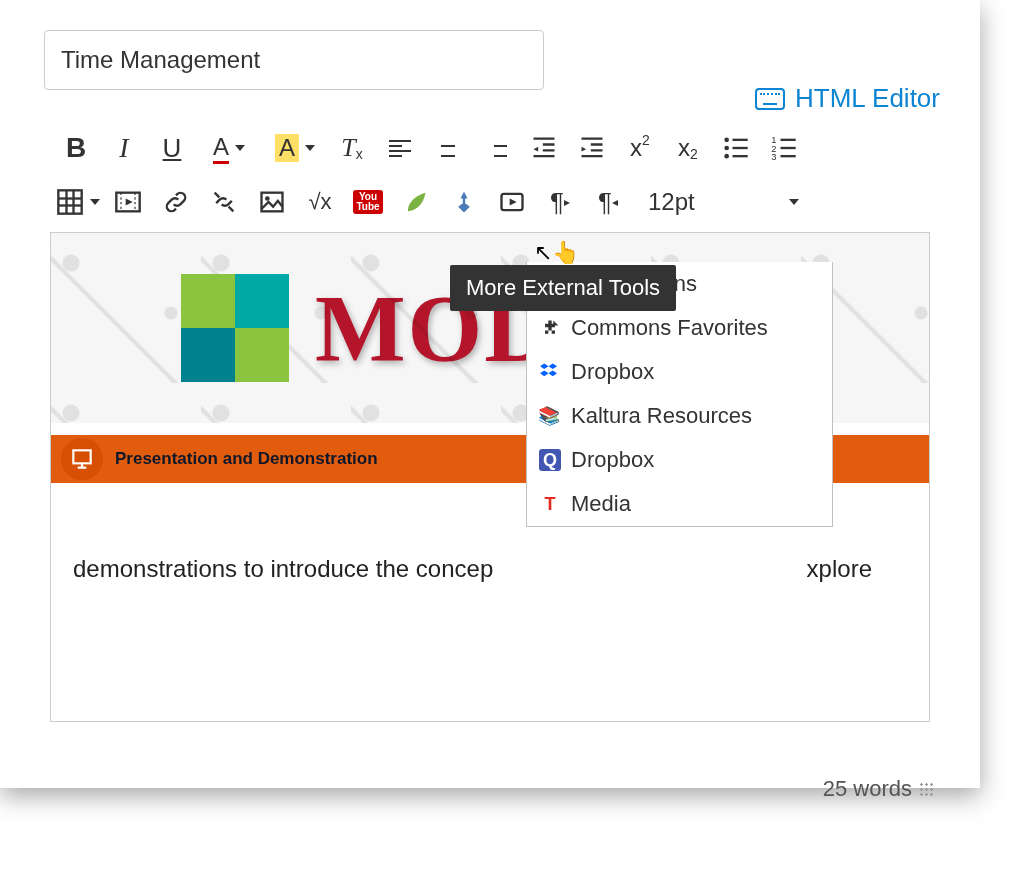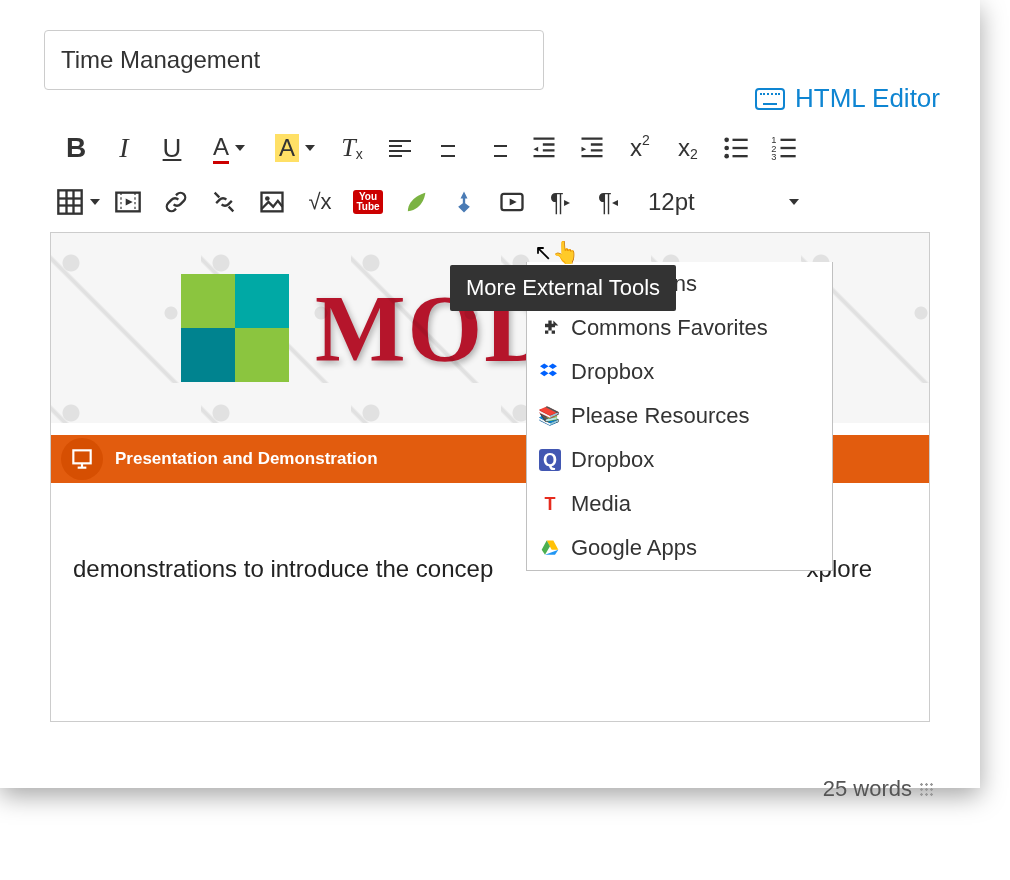--- a/index.html
+++ b/index.html
@@ -220,21 +220,21 @@
 .section-badge {
   width: 42px;
   height: 42px;
   background: #D64F02;
   border-radius: 50%;
   display: flex;
   align-items: center;
   justify-content: center;
 }
 .section-label {
-  color: #ffffff;
+  color: #0f172a;
   font-weight: bold;
   font-size: 17px;
 }
 .body-text {
   padding: 24px 22px 0 22px;
   font-size: 24px;
   color: #222;
   line-height: 1.72;
 }
 .footer {
@@ -453,39 +453,29 @@
     <div class="dropdown-item">
       <span class="dd-icon">
         <svg width="20" height="20" viewBox="0 0 24 24">
             <path d="M6 2l6 4-6 4-6-4zM18 2l6 4-6 4-6-4zM6 12l6 4-6 4-6-4zM18 12l6 4-6 4-6-4z" fill="#0061FE" transform="scale(0.85)"></path>
           </svg>
       </span>
       <span>Dropbox</span>
     </div>
     <div class="dropdown-item">
       <span class="dd-icon">📚</span>
-      <span>Please Resources</span>
+      <span>Kaltura Resources</span>
     </div>
     <div class="dropdown-item">
       <span class="dd-icon" style="background:#4257B2;color:#fff;font-weight:bold;border-radius:3px;">Q</span>
       <span>Dropbox</span>
     </div>
     <div class="dropdown-item">
       <span class="dd-icon" style="color:#E62B1E;font-weight:bold;">T</span>
       <span>Media</span>
-    </div>
-    <div class="dropdown-item">
-      <span class="dd-icon">
-        <svg width="20" height="20" viewBox="0 0 24 24">
-            <polygon points="8,3 16,3 22,14 14,14" fill="#FFC107"></polygon>
-            <polygon points="2,14 8,3 12,10 6,20" fill="#4CAF50"></polygon>
-            <polygon points="6,20 22,14 18,20" fill="#2196F3"></polygon>
-          </svg>
-      </span>
-      <span>Google Apps</span>
     </div>
   </div>
 
   
   <div class="editor-area">
     <div class="banner">
       <div class="doodle-bg"></div>
       <div class="puzzle">
         <div class="p-piece p1"></div>
           <div class="p-piece p2"></div>

